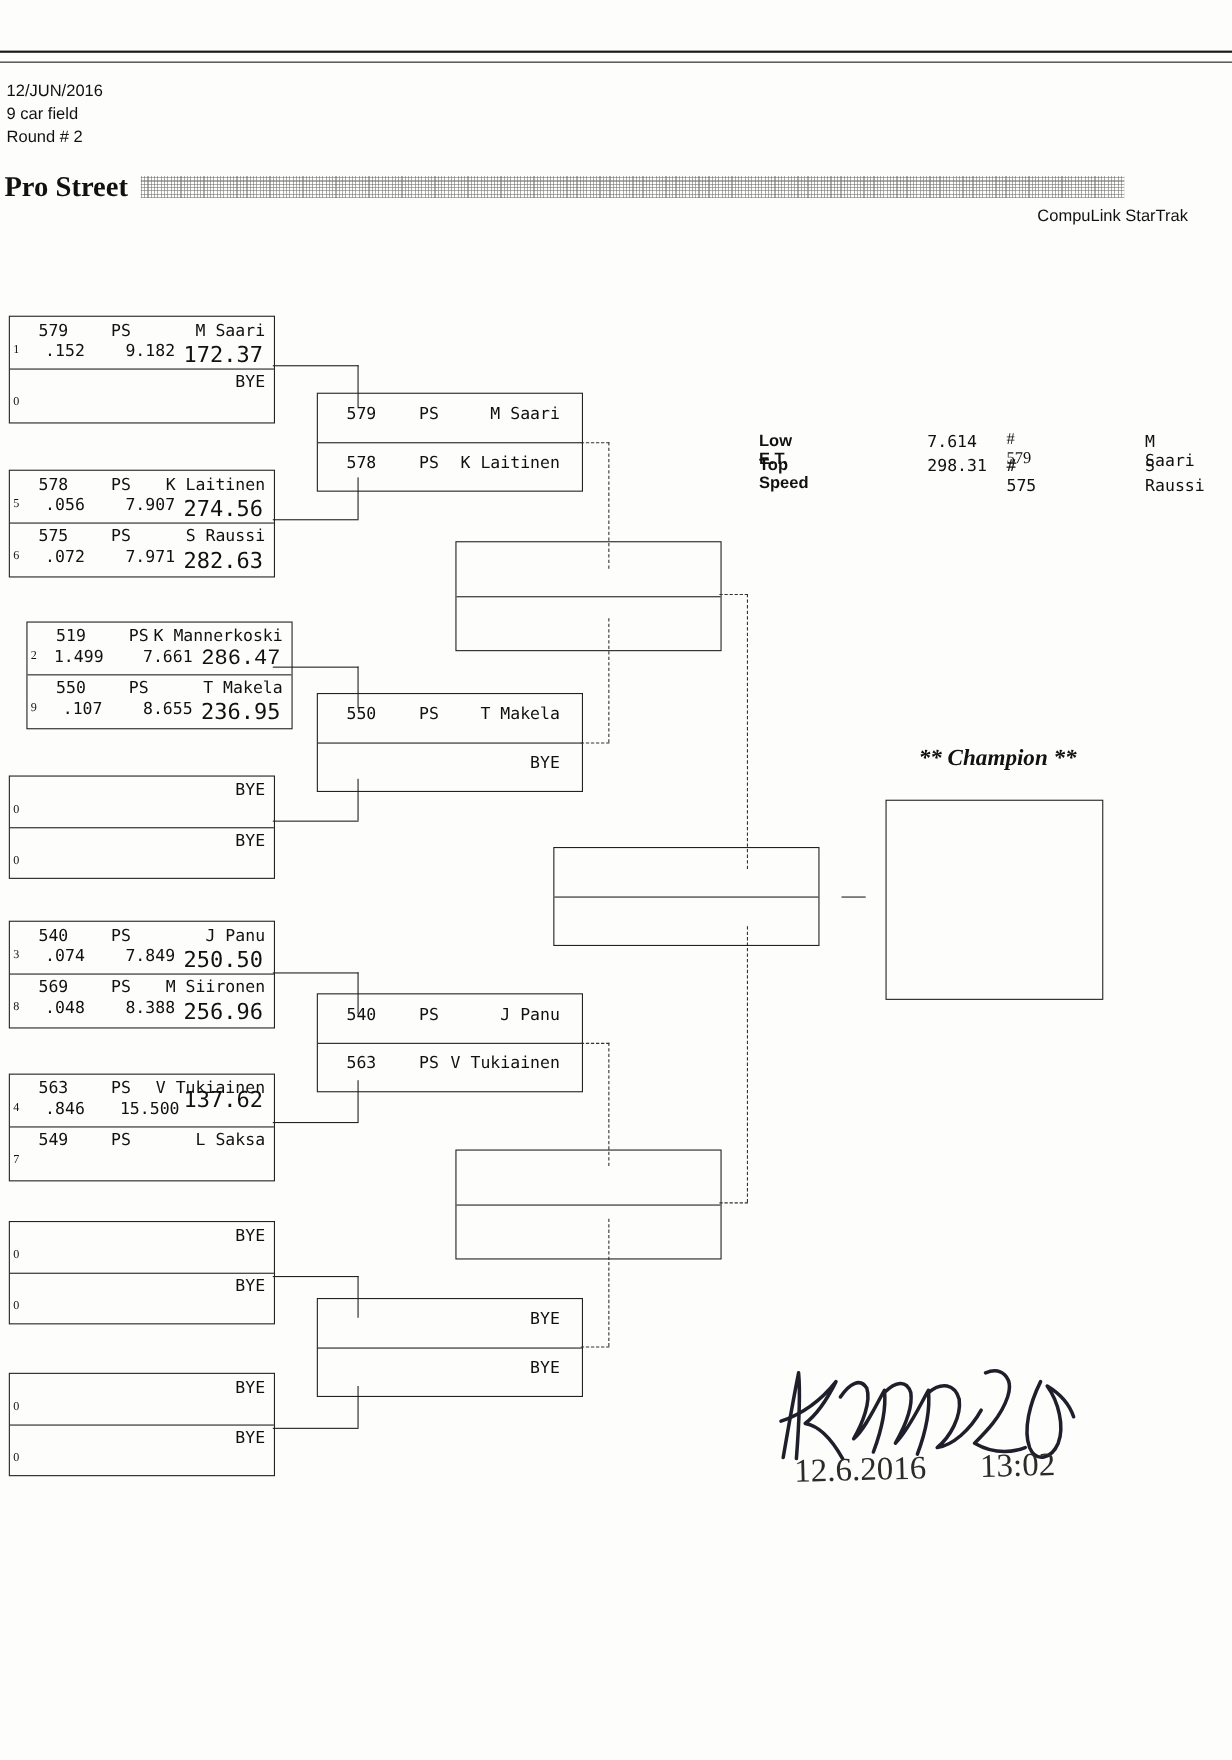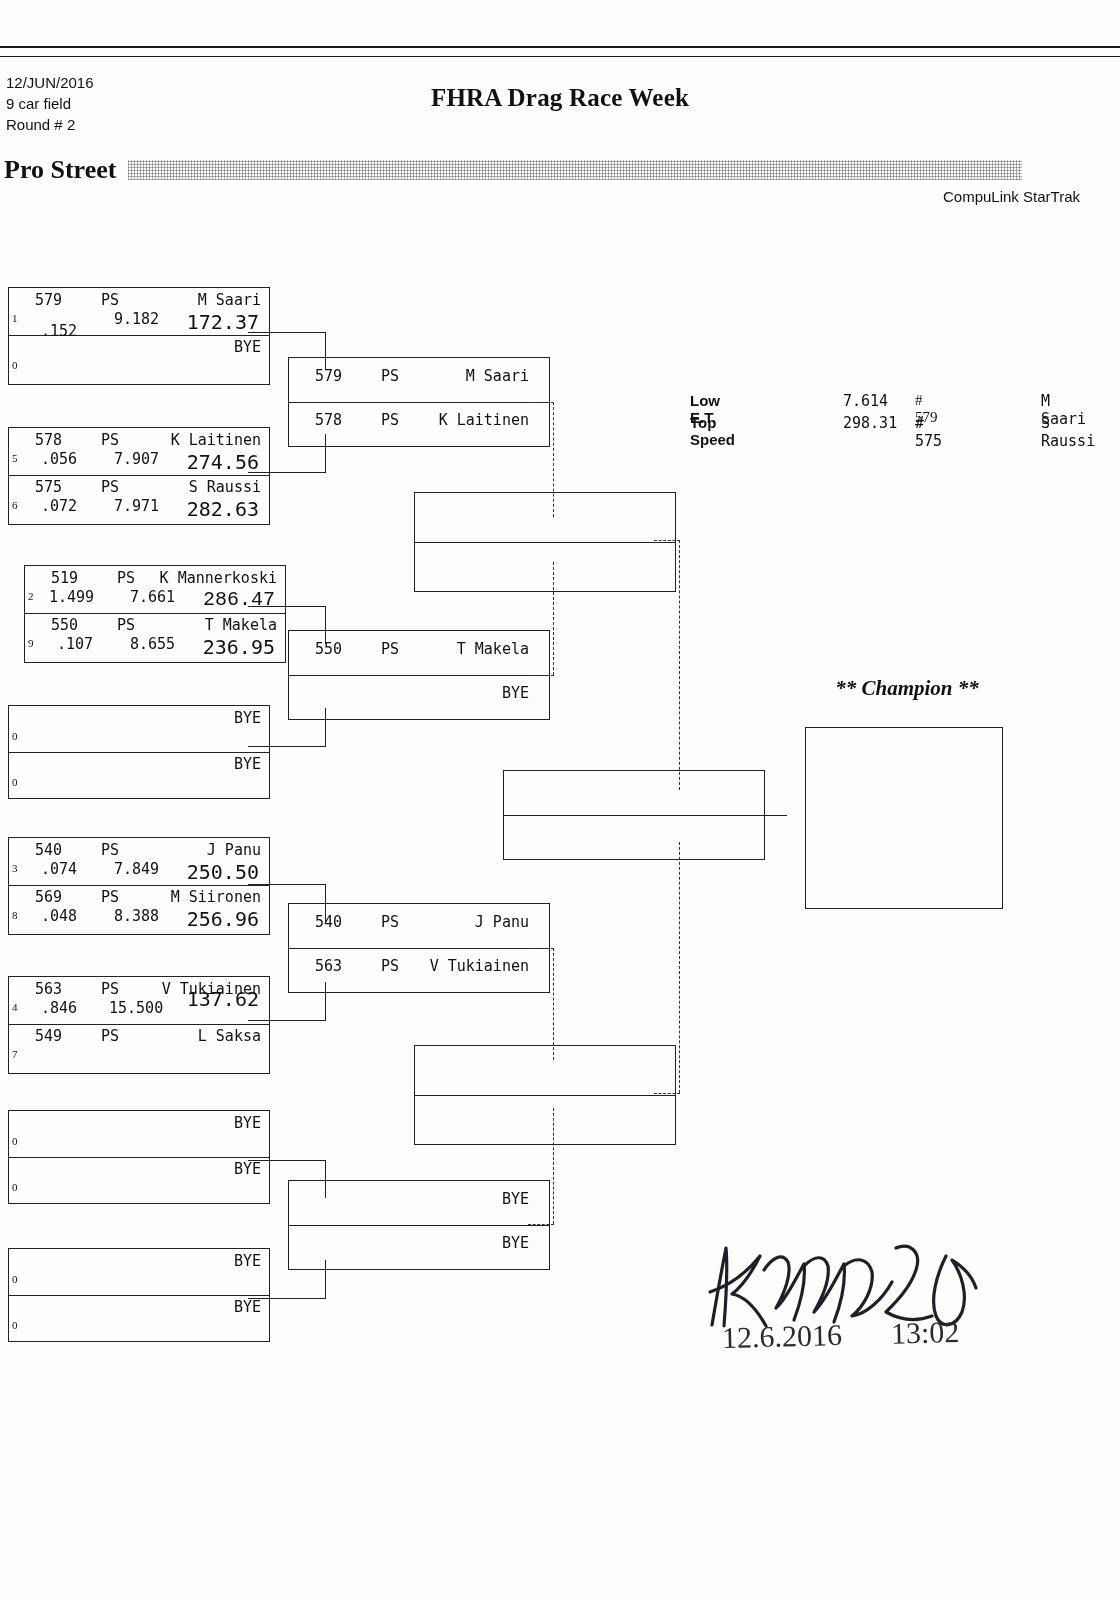--- a/index.html
+++ b/index.html
@@ -33,21 +33,21 @@
   .dither{
     position:absolute;left:128px;top:160px;width:894px;height:20px;
     background-image:
       repeating-linear-gradient(0deg, rgba(60,60,60,.55) 0 1px, transparent 1px 3px),
       repeating-linear-gradient(90deg, rgba(60,60,60,.55) 0 1px, transparent 1px 3px);
     opacity:.75;
   }
   .vendor{position:absolute;right:40px;top:188px;font-size:15px;}
 
   
-  .box{position:absolute;border:1px solid #222;background:transparent;padding-left:20px;}
+  .box{position:absolute;border:1px solid #222;background:transparent;}
   .divider{position:absolute;left:0;right:0;border-top:1px solid #222;}
   .lane{position:absolute;left:3px;bottom:2px;font-size:11px;font-family:"Liberation Serif",serif;}
 
   .cell-car{position:absolute;left:26px;font-family:"DejaVu Sans Mono", monospace;font-size:15px;}
   .cell-cls{position:absolute;left:92px;font-family:"DejaVu Sans Mono", monospace;font-size:15px;}
   .cell-name{position:absolute;right:8px;font-family:"DejaVu Sans Mono", monospace;font-size:15px;white-space:nowrap;}
   .cell-rt{position:absolute;left:32px;font-family:"DejaVu Sans Mono", monospace;font-size:15px;}
   .cell-et{position:absolute;left:105px;font-family:"DejaVu Sans Mono", monospace;font-size:15px;}
   .cell-mph{position:absolute;right:10px;font-family:"DejaVu Sans Mono", monospace;font-size:20px;}
 
@@ -80,21 +80,20 @@
 
   <div class="rule-top rule-a"></div>
   <div class="rule-top rule-b"></div>
 
   <div class="hdr-left">
     <div>12/JUN/2016</div>
     <div>9 car field</div>
     <div>Round # 2</div>
   </div>
 
-  <div class="doc-title">FHRA Drag Race Week</div>
   <div class="class-title">Pro Street</div>
   <div class="dither"></div>
   <div class="vendor">CompuLink StarTrak</div>
 
   <div class="stats">
     <span class="lbl" style="left:0;top:0;">Low  E.T.</span>
     <span class="val" style="left:105px;top:0;">7.614</span>
     <span class="val" style="left:177px;top:0;font-family:Liberation Serif, serif;"># 579</span>
     <span class="val" style="left:303px;top:0;">M Saari</span>
 
@@ -103,21 +102,21 @@
     <span class="val" style="left:177px;top:22px;"># 575</span>
     <span class="val" style="left:303px;top:22px;">S Raussi</span>
   </div>
 
   <div class="box" style="left:8px;top:287px;width:240px;height:96px;">
     <div class="divider" style="top:47px;"></div>
     <span class="cell-car" style="top:3px;">579</span>
     <span class="cell-cls" style="top:3px;">PS</span>
     <span class="cell-name" style="top:3px;">M Saari</span>
     <span class="lane" style="top:24px;">1</span>
-    <span class="cell-rt" style="top:34px;">.152</span>
+    <span class="cell-rt" style="top:22px;">.152</span>
     <span class="cell-et" style="top:22px;">9.182</span>
     <span class="cell-mph" style="top:22px;">172.37</span>
     <span class="cell-name" style="top:50px;">BYE</span>
     <span class="lane" style="top:71px;">0</span>
   </div>
 
   <div class="box" style="left:8px;top:427px;width:240px;height:96px;">
     <div class="divider" style="top:47px;"></div>
     <span class="cell-car" style="top:3px;">578</span>
     <span class="cell-cls" style="top:3px;">PS</span>

